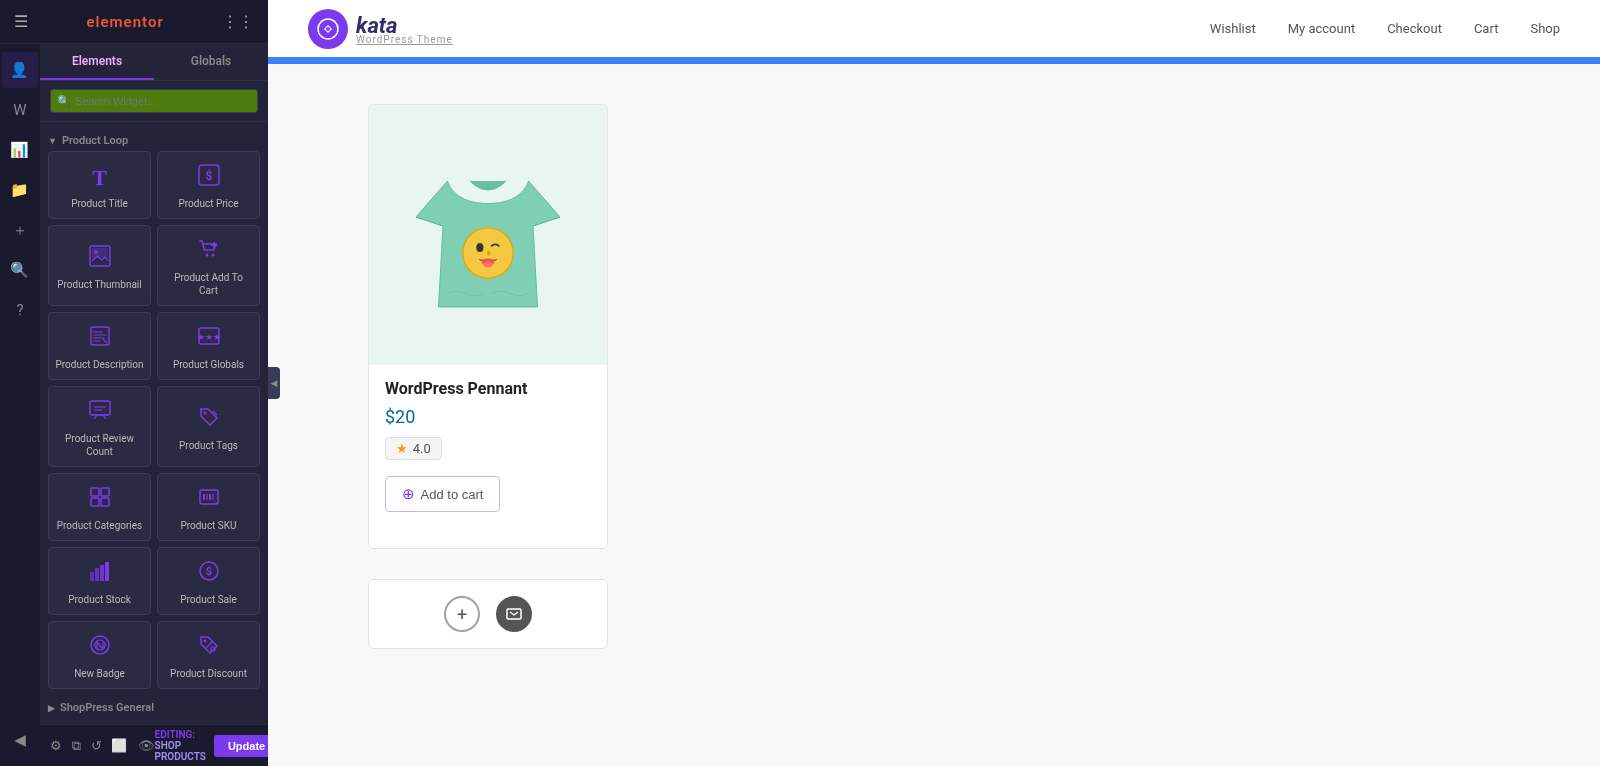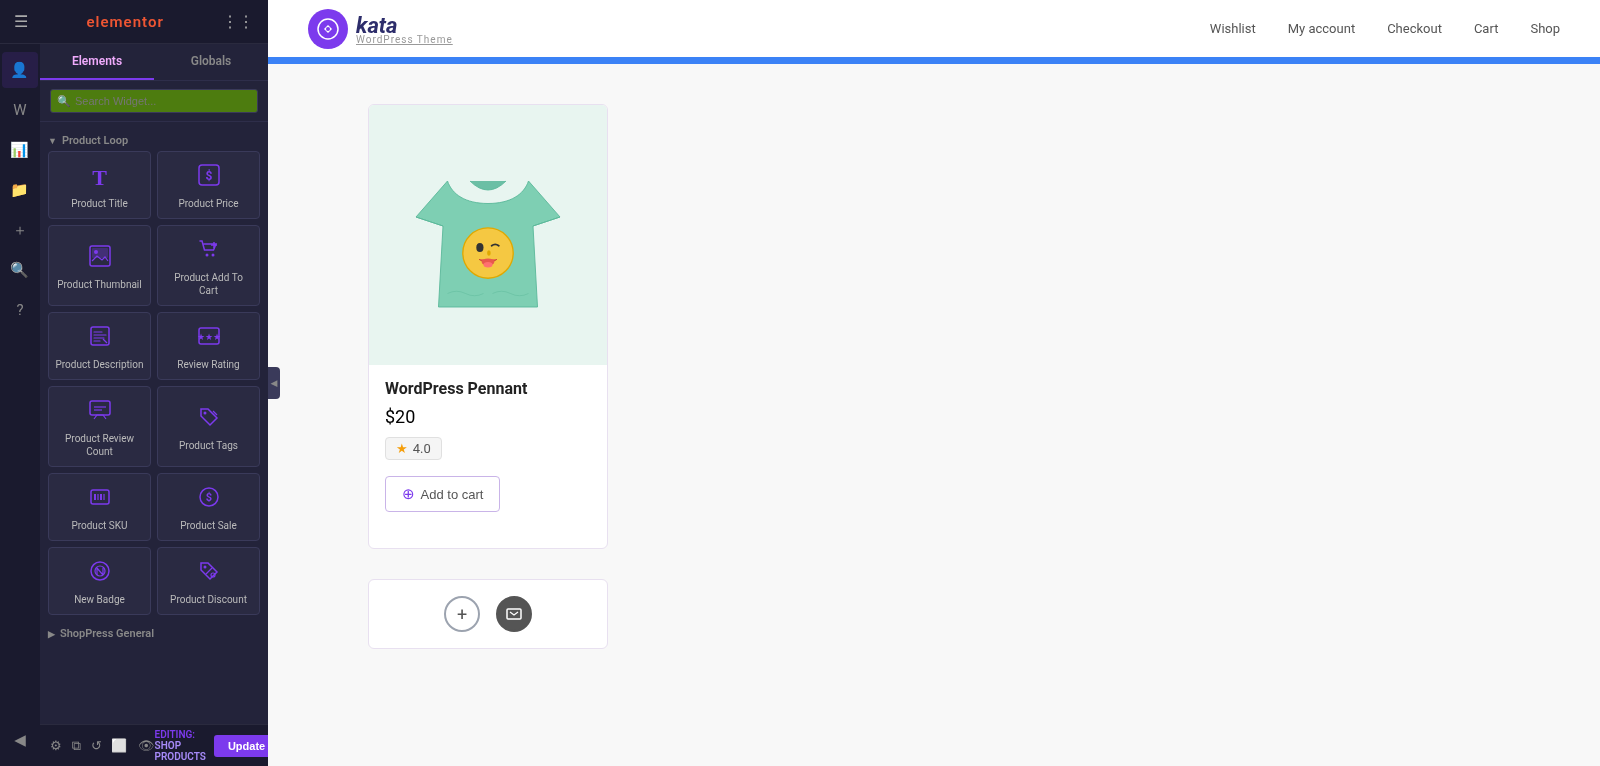--- a/index.html
+++ b/index.html
@@ -327,21 +327,21 @@
     }
 
     .product-title {
       font-size: 16px;
       font-weight: 700;
       color: #222;
       padding: 14px 0 4px 0;
     }
     .product-price {
       font-size: 18px;
-      color: #000000;
+      color: #0369a1;
       padding: 4px 0 10px 0;
     }
     .rating-badge {
       display: inline-flex;
       align-items: center;
       gap: 5px;
       background: #f5f5f5;
       border: 1px solid #e0e0e0;
       border-radius: 4px;
       padding: 3px 10px;
@@ -497,21 +497,21 @@
           <span class="w-label">Product Description</span>
         </div>
 
         <div class="widget-item">
           <span class="w-icon">
             <svg width="22" height="22" viewBox="0 0 22 22" fill="none">
               <rect x="1" y="3" width="20" height="16" rx="2" stroke="#7c3aed" stroke-width="1.5" fill="none"></rect>
               <text x="11" y="15" text-anchor="middle" font-size="9" fill="#7c3aed">★★★</text>
             </svg>
           </span>
-          <span class="w-label">Review Rating</span>
+          <span class="w-label">Product Globals</span>
         </div>
 
         <div class="widget-item">
           <span class="w-icon">
             <svg width="22" height="22" viewBox="0 0 22 22" fill="none">
               <rect x="1" y="2" width="20" height="14" rx="2" stroke="#7c3aed" stroke-width="1.5" fill="none"></rect>
               <path d="M5 20 L8 16 H14 L17 20" stroke="#7c3aed" stroke-width="1.2" fill="none"></path>
               <line x1="5" y1="8" x2="17" y2="8" stroke="#7c3aed" stroke-width="1.2"></line>
               <line x1="5" y1="11" x2="13" y2="11" stroke="#7c3aed" stroke-width="1.2"></line>
             </svg>
@@ -523,34 +523,56 @@
           <span class="w-icon">
             <svg width="22" height="22" viewBox="0 0 22 22" fill="none">
               <path d="M3 3 L10 3 L19 12 L12 19 L3 10 Z" stroke="#7c3aed" stroke-width="1.5" fill="none"></path>
               <circle cx="7" cy="7" r="1.5" fill="#7c3aed"></circle>
               <path d="M15 5 L19 9" stroke="#7c3aed" stroke-width="1.2"></path>
             </svg>
           </span>
           <span class="w-label">Product Tags</span>
         </div>
 
+        <div class="widget-item">
+          <span class="w-icon">
+            <svg width="22" height="22" viewBox="0 0 22 22" fill="none">
+              <rect x="2" y="2" width="8" height="8" rx="1" stroke="#7c3aed" stroke-width="1.5" fill="none"></rect>
+              <rect x="12" y="2" width="8" height="8" rx="1" stroke="#7c3aed" stroke-width="1.5" fill="none"></rect>
+              <rect x="2" y="12" width="8" height="8" rx="1" stroke="#7c3aed" stroke-width="1.5" fill="none"></rect>
+              <rect x="12" y="12" width="8" height="8" rx="1" stroke="#7c3aed" stroke-width="1.5" fill="none"></rect>
+            </svg>
+          </span>
+          <span class="w-label">Product Categories</span>
+        </div>
 
         <div class="widget-item">
           <span class="w-icon">
             <svg width="22" height="22" viewBox="0 0 22 22" fill="none">
               <rect x="2" y="4" width="18" height="14" rx="2" stroke="#7c3aed" stroke-width="1.5" fill="none"></rect>
               <line x1="6" y1="8" x2="6" y2="14" stroke="#7c3aed" stroke-width="2"></line>
               <line x1="9" y1="8" x2="9" y2="14" stroke="#7c3aed" stroke-width="1.2"></line>
               <line x1="12" y1="8" x2="12" y2="14" stroke="#7c3aed" stroke-width="2"></line>
               <line x1="15" y1="8" x2="15" y2="14" stroke="#7c3aed" stroke-width="1.2"></line>
             </svg>
           </span>
           <span class="w-label">Product SKU</span>
         </div>
 
+        <div class="widget-item">
+          <span class="w-icon">
+            <svg width="22" height="22" viewBox="0 0 22 22" fill="none">
+              <rect x="1" y="12" width="4" height="9" fill="#7c3aed" opacity="0.6"></rect>
+              <rect x="6" y="8" width="4" height="13" fill="#7c3aed" opacity="0.7"></rect>
+              <rect x="11" y="5" width="4" height="16" fill="#7c3aed" opacity="0.8"></rect>
+              <rect x="16" y="2" width="4" height="19" fill="#7c3aed"></rect>
+            </svg>
+          </span>
+          <span class="w-label">Product Stock</span>
+        </div>
 
         <div class="widget-item">
           <span class="w-icon">
             <svg width="22" height="22" viewBox="0 0 22 22" fill="none">
               <circle cx="11" cy="11" r="9" stroke="#7c3aed" stroke-width="1.5" fill="none"></circle>
               <text x="11" y="15" text-anchor="middle" font-size="11" fill="#7c3aed" font-weight="bold">$</text>
             </svg>
           </span>
           <span class="w-label">Product Sale</span>
         </div>

